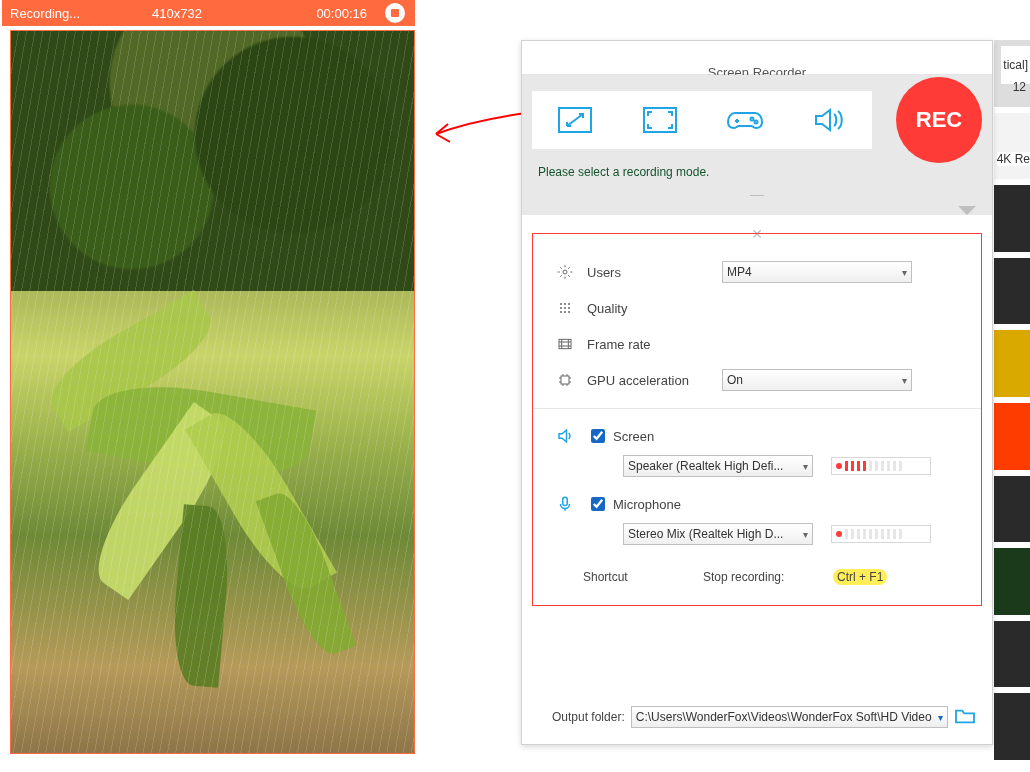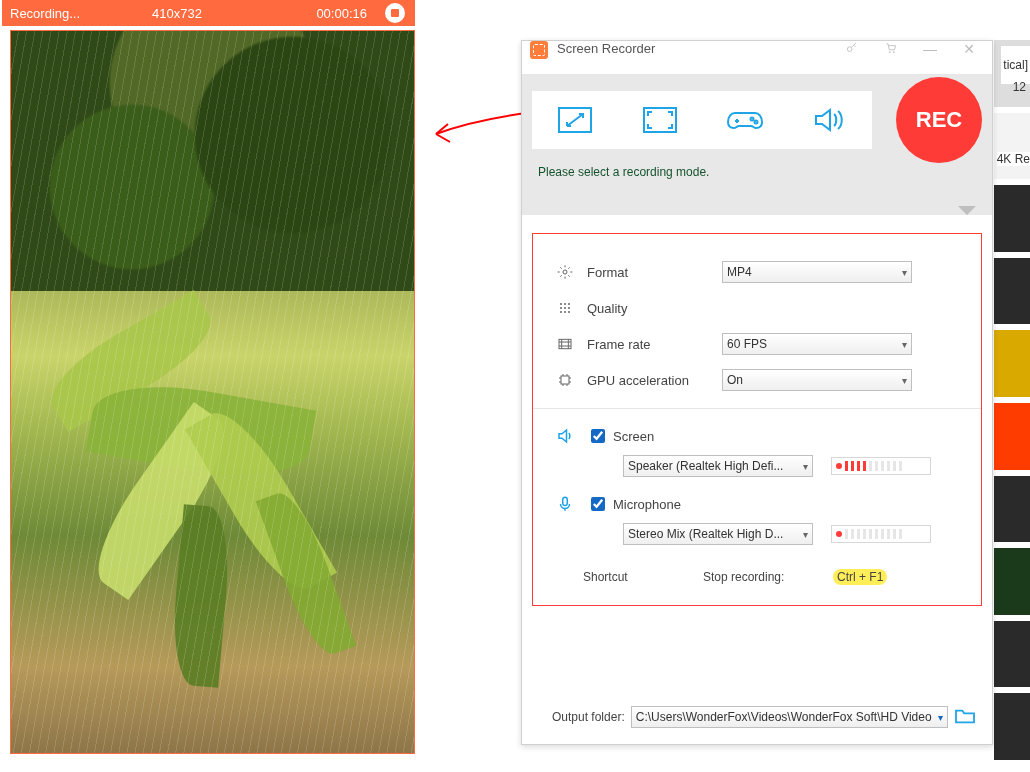--- a/index.html
+++ b/index.html
@@ -41,22 +41,22 @@
     opacity:.4; }
 
   
   .arrow-svg { position:absolute; left:418px; top:90px; width:500px; height:160px; pointer-events:none; }
 
   
   .panel {
     position:absolute; left:521px; top:40px; width:472px; height:705px;
     background:#fff; border:1px solid #d0d0d0; box-shadow:0 2px 6px rgba(0,0,0,.15);
   }
-  .titlebar { height:34px; display:flex; align-items:flex-start; padding:0 8px; gap:9px;
-    border-bottom:1px solid #e6e6e6; font-size:13px; color:#555; }
+  .titlebar { height:34px; display:flex; align-items:center; padding:0 8px; gap:24px;
+    border-bottom:1px solid #e6e6e6; font-size:13px; color:#555;flex-direction:column; }
   .titlebar .logo { width:18px; height:18px; background:#ff7d3a; border-radius:3px; position:relative; }
   .titlebar .logo::after { content:""; position:absolute; inset:3px; border:1px dashed #fff; border-radius:2px; }
   .titlebar .title { flex:1; }
   .titlebar .winicon { width:30px; text-align:center; color:#bdbdbd; font-size:14px; cursor:default; }
   .titlebar .winicon svg { width:14px; height:14px; stroke:#bdbdbd; fill:none; stroke-width:1.5; }
 
   .modebar { height:90px; background:#e8e8e8; display:flex; align-items:center; padding:0 10px; position:relative; }
   .modebtn { width:85px; height:58px; background:#fff; display:flex; align-items:center; justify-content:center; }
   .modebtn svg { stroke:#1fa4e6; fill:none; stroke-width:2; }
   .recbtn { width:86px; height:86px; border-radius:50%; background:#ff3b37;
@@ -220,21 +220,21 @@
   <div class="settings-wrap">
     <div class="settings">
 
       <div class="row">
         <span class="icon">
           <svg viewBox="0 0 24 24">
               <circle cx="12" cy="12" r="3"></circle>
               <path d="M12 2v3M12 19v3M4 12H1M23 12h-3M5 5l2 2M17 17l2 2M5 19l2-2M17 7l2-2"></path>
             </svg>
         </span>
-        <span class="lbl">Format</span>
+        <span class="lbl">Users</span>
         <div class="fakeselect">
             <span>MP4</span>
           </div>
       </div>
 
       <div class="row">
         <span class="icon">
           <svg viewBox="0 0 24 24">
               <circle cx="6" cy="6" r="1"></circle>
               <circle cx="12" cy="6" r="1"></circle>
@@ -251,23 +251,20 @@
       </div>
 
       <div class="row">
         <span class="icon">
           <svg viewBox="0 0 24 24">
               <rect x="3" y="5" width="18" height="14"></rect>
               <path d="M3 9h18M3 15h18M7 5v14M17 5v14"></path>
             </svg>
         </span>
         <span class="lbl">Frame rate</span>
-        <div class="fakeselect">
-            <span>60 FPS</span>
-          </div>
       </div>
 
       <div class="row">
         <span class="icon">
           <svg viewBox="0 0 24 24">
               <rect x="6" y="6" width="12" height="12"></rect>
               <path d="M9 3v3M15 3v3M9 18v3M15 18v3M3 9h3M3 15h3M18 9h3M18 15h3"></path>
             </svg>
         </span>
         <span class="lbl">GPU acceleration</span>

